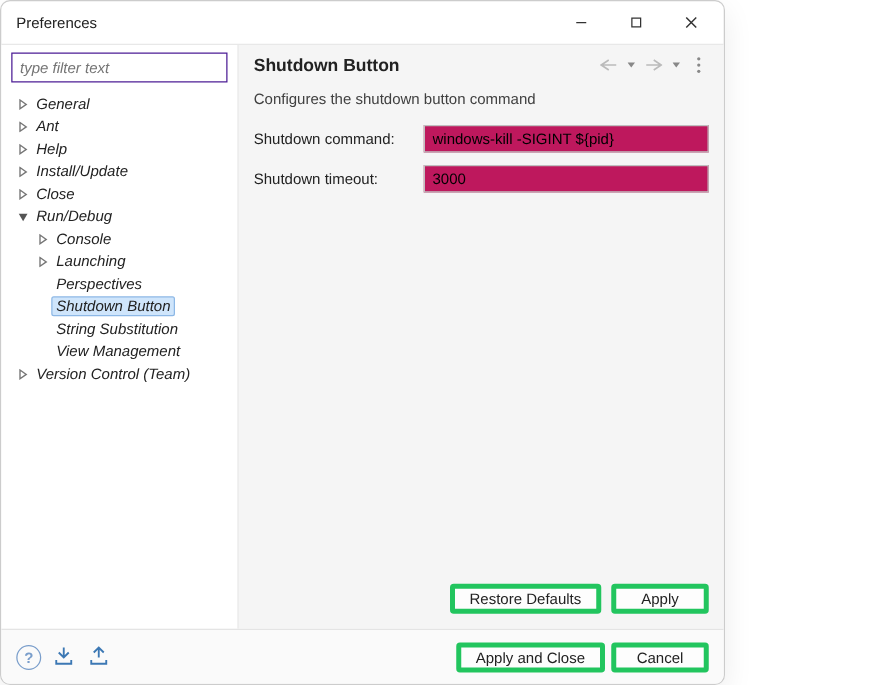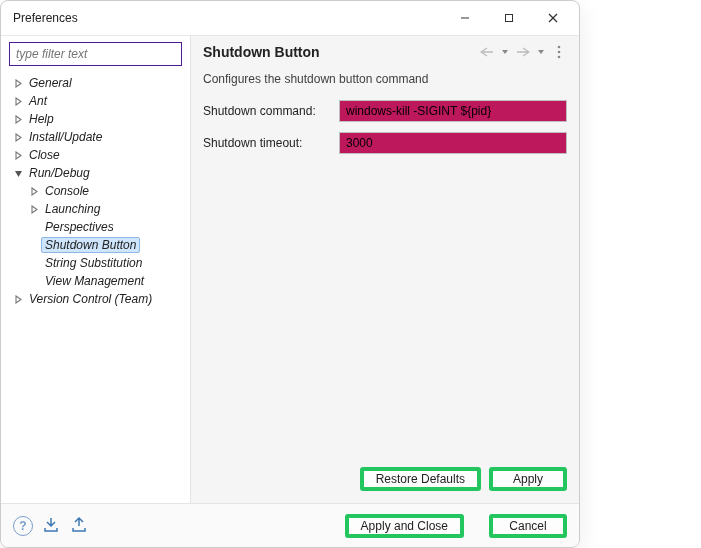--- a/index.html
+++ b/index.html
@@ -30,21 +30,21 @@
   .form { padding: 4px 12px; }
   .form .frow { display: flex; align-items: center; margin-bottom: 10px; gap: 10px; }
   .form .flabel { width: 126px; }
   .form input[type=text] { flex: 1; height: 22px; padding: 2px 6px; border: 1px solid #bfbfbf; background: #be185d; font-size: 12px; }
   .spacer { flex: 1; }
   .rbtns { display: flex; justify-content: flex-end; gap: 8px; padding: 8px 12px 12px 12px; border-top: 0; }
   .btn { min-width: 78px; height: 24px; padding: 0 12px; background: #fdfdfd; border: 4px solid #22c55e; border-radius: 3px; font-size: 12px; cursor: default; display: flex; align-items: center; justify-content: center; }
   .footer { height: 44px; border-top: 1px solid #e4e4e4; display: flex; align-items: center; padding: 0 12px; background: #fafafa; }
   .footer .ficons { display: flex; gap: 10px; align-items: center; }
   .footer .fspace { flex: 1; }
-  .footer .fbtns { display: flex; gap: 25px; align-items: center; }
+  .footer .fbtns { display: flex; gap: 5px; align-items: center; }
   .icon-help { width: 20px; height: 20px; border: 1.5px solid #7a9ecb; border-radius: 50%; display: flex; align-items: center; justify-content: center; color: #7a9ecb; font-weight: bold; font-size: 12px; }
   .icon-imp, .icon-exp { color: #3c78b4; }
 </style>
 </head>
 <body>
 
 <div class="window">
 
   <div class="titlebar">
     <span class="title">Preferences</span>

